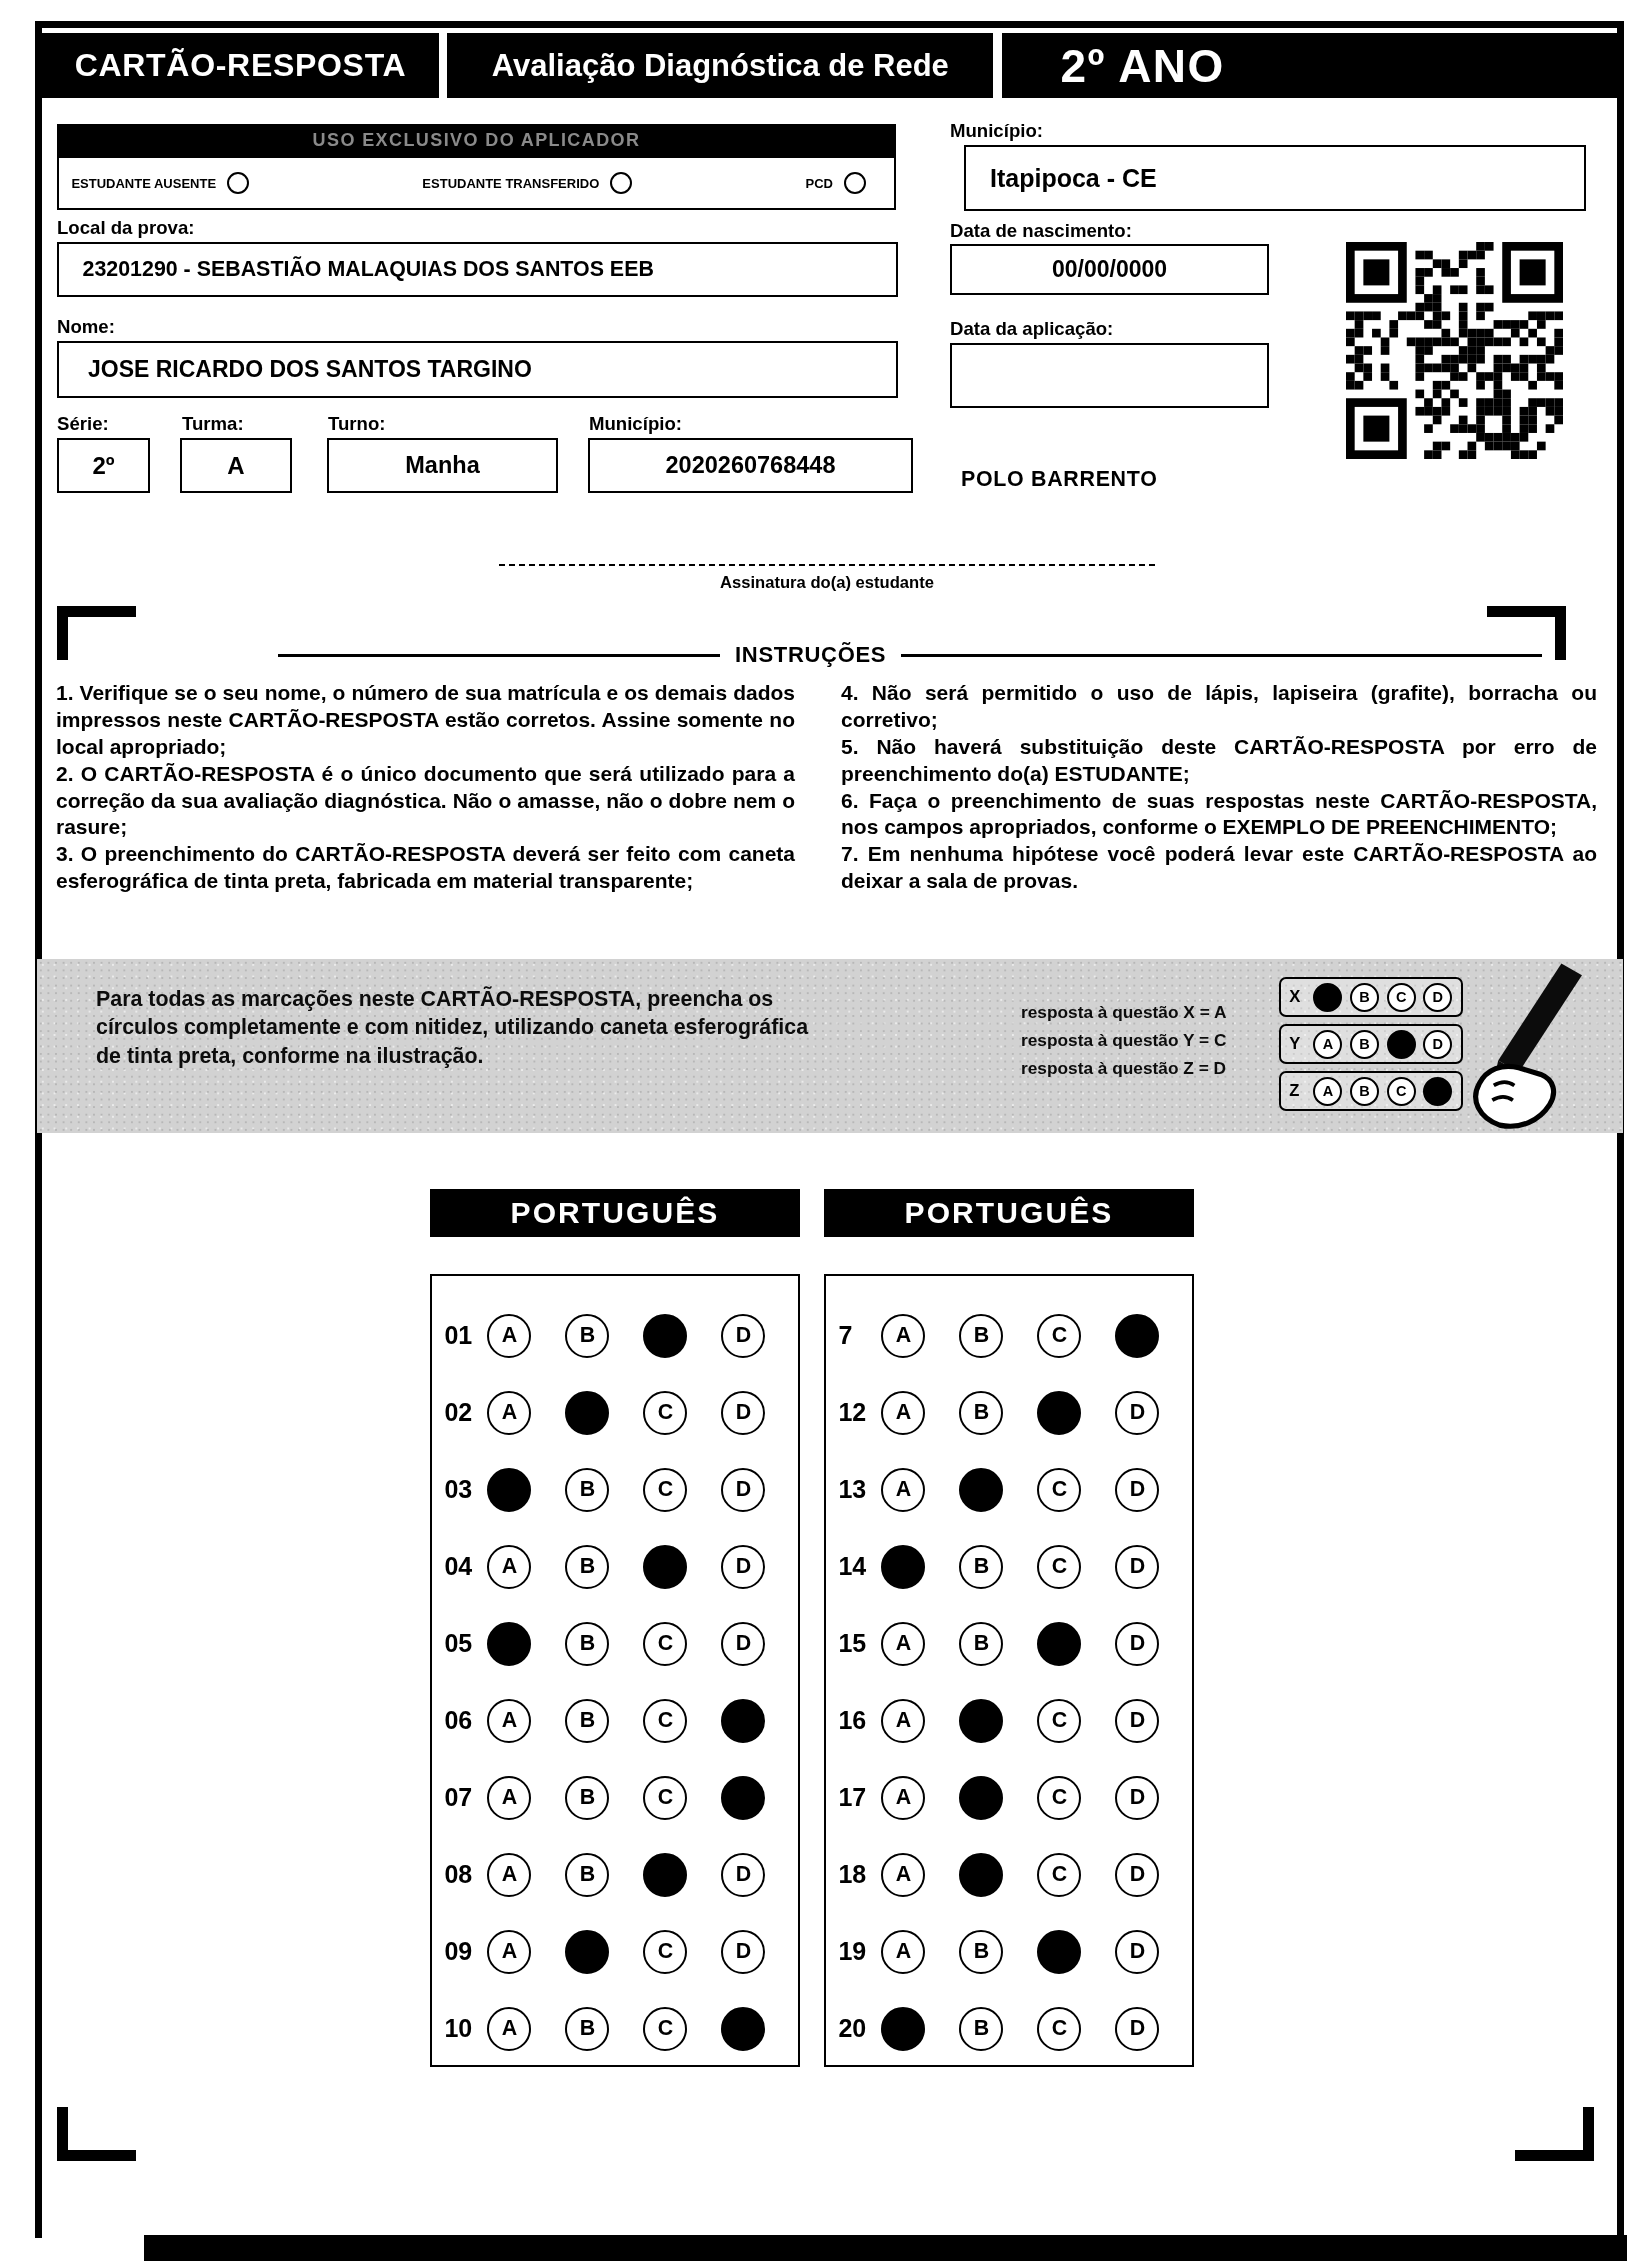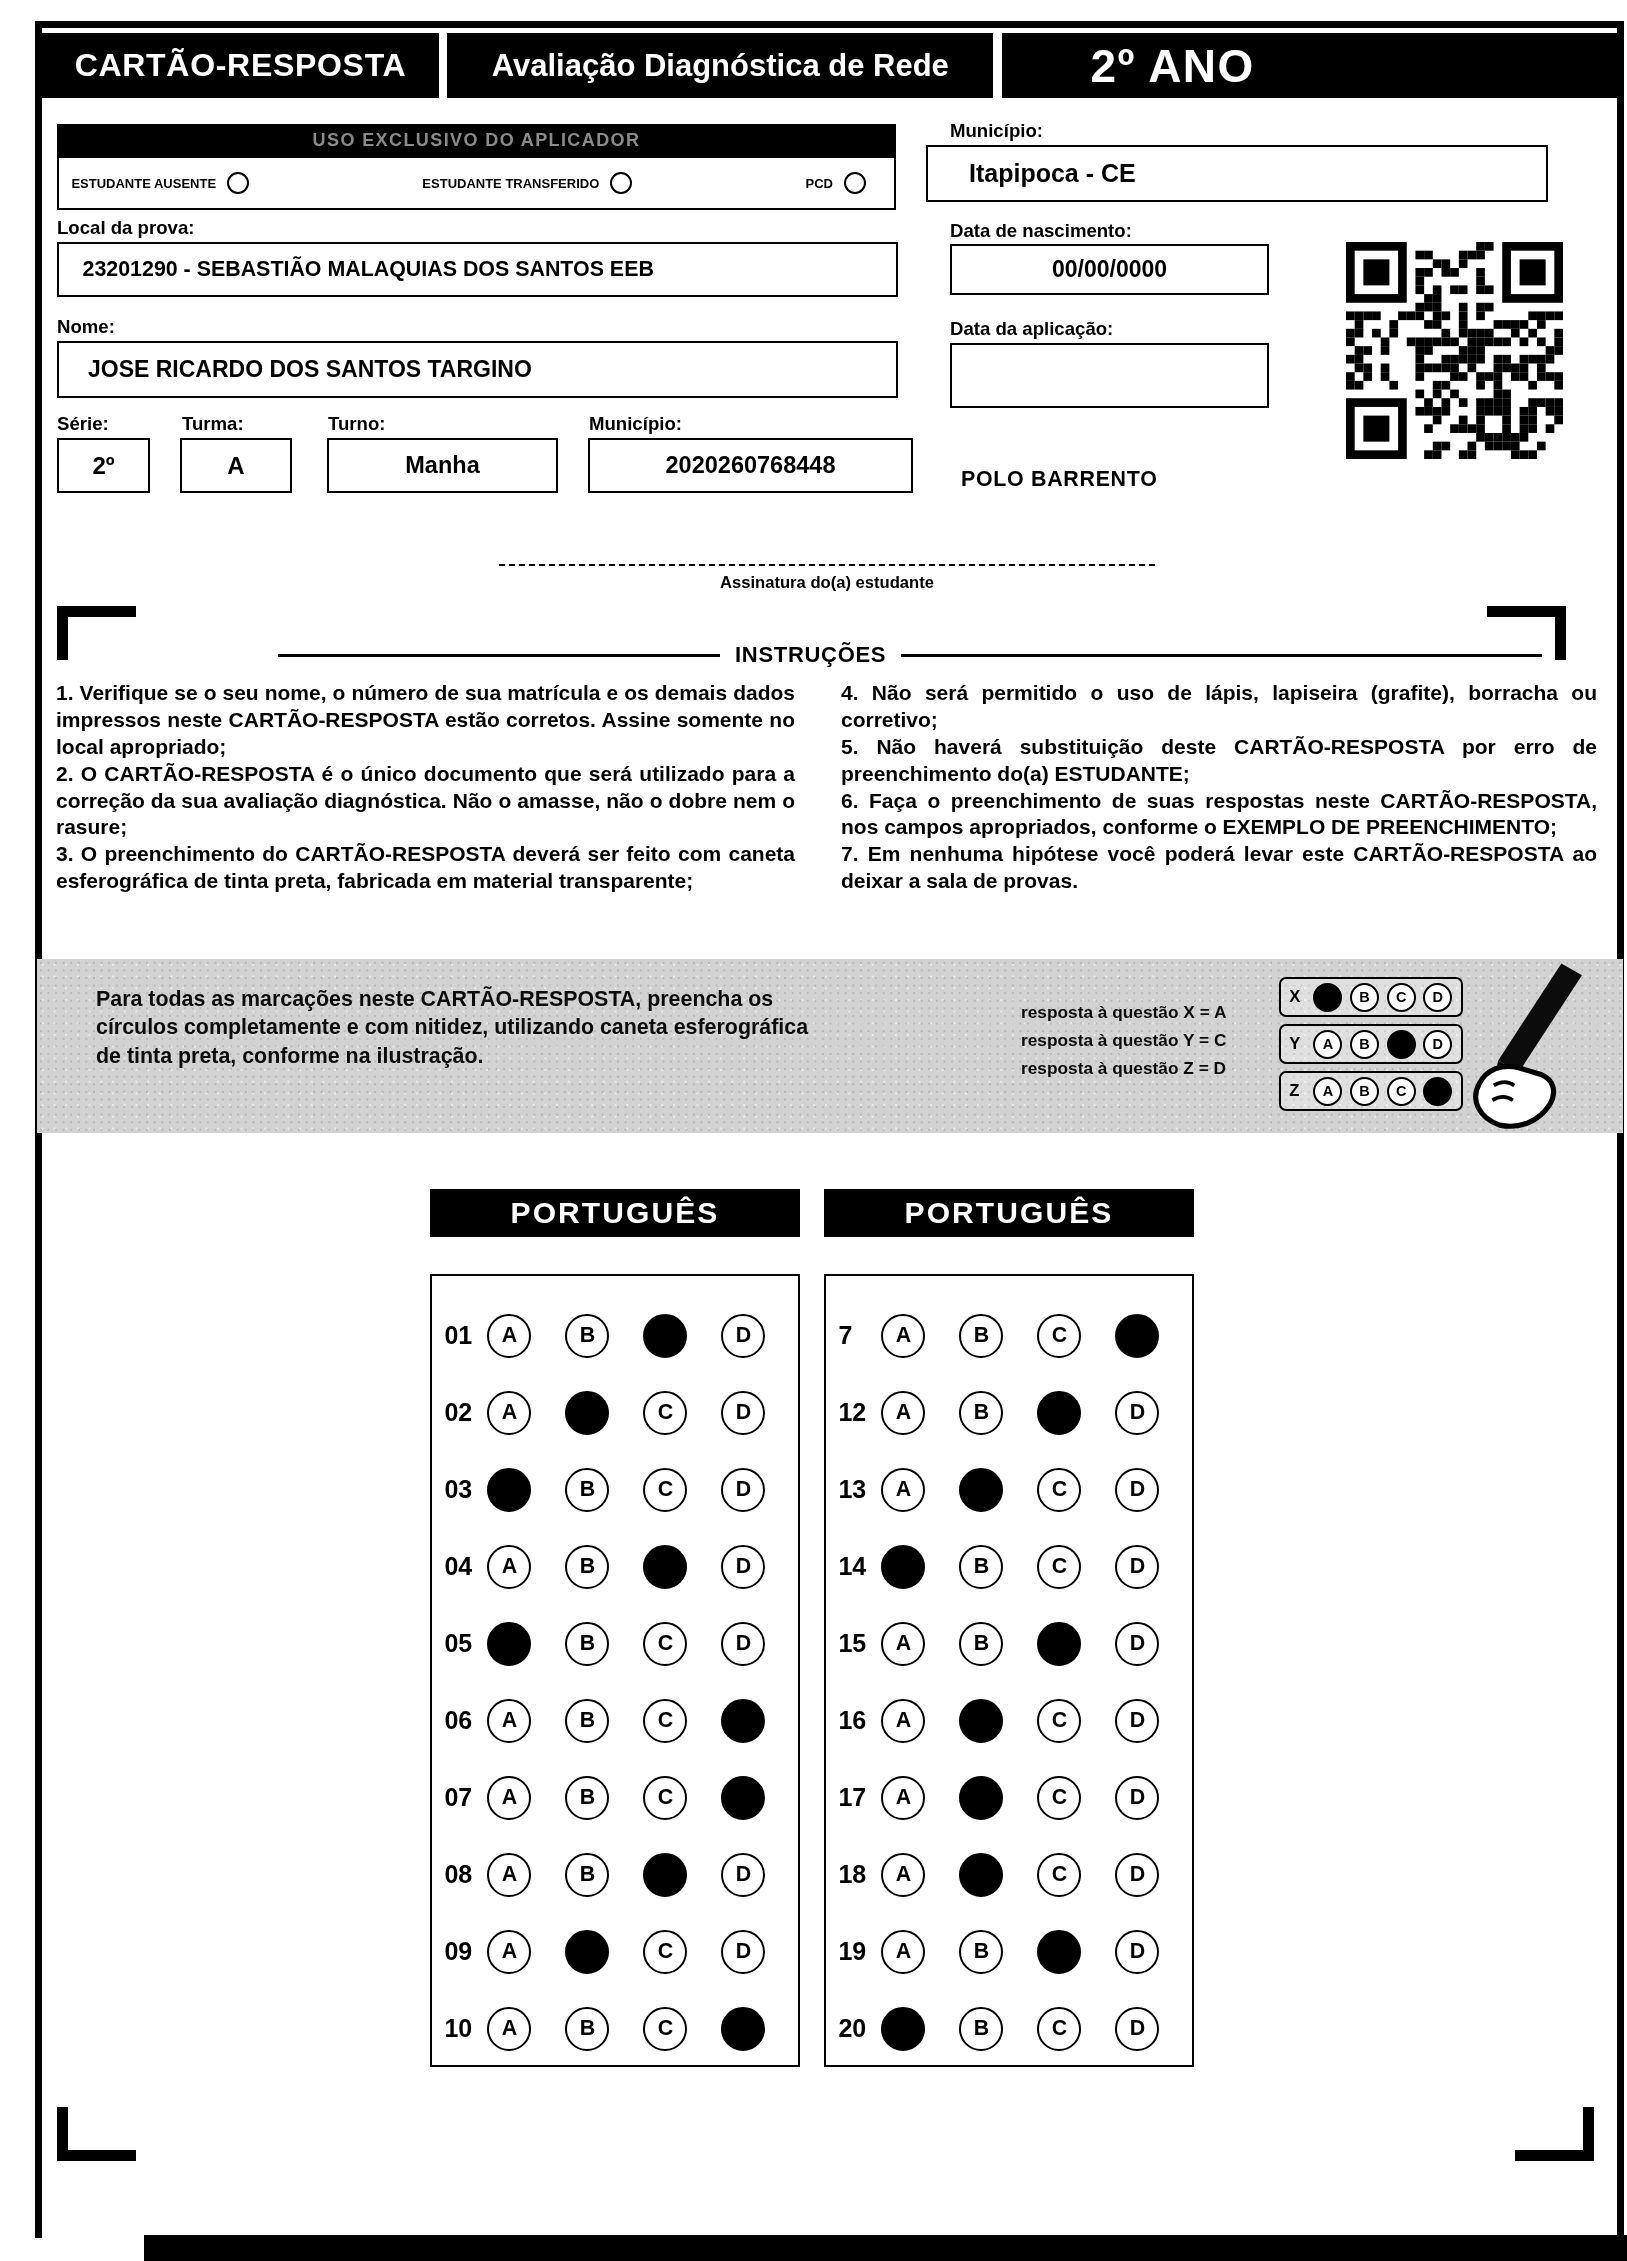--- a/index.html
+++ b/index.html
@@ -9,21 +9,21 @@
   .page { position: relative; width: 1628px; height: 2261px; background: #fff; overflow: hidden; margin-left: 16px; }
 
   .frame { position: absolute; left: 19.3px; top: 21px; width: 1589px; height: 2217px;
            border: 7px solid #000; border-bottom: none; }
 
   
   .header { position: absolute; left: 26px; top: 33px; width: 1575px; height: 65px; display: flex; gap: 8.3px; }
   .hseg { background: #000; color: #fff; display: flex; align-items: center; justify-content: center; font-weight: bold; }
   .hseg1 { width: 397px; font-size: 32px; letter-spacing: 0.7px; }
   .hseg2 { width: 546px; font-size: 31px; }
-  .hseg3 { flex: 1; font-size: 46px; justify-content: flex-start; padding-left: 89px; letter-spacing: 1.4px; }
+  .hseg3 { flex: 1; font-size: 46px; justify-content: flex-start; padding-left: 59px; letter-spacing: 1.4px; }
   .lbl { position: absolute; font-weight: bold; font-size: 18.6px; }
   .vbox { position: absolute; border: 2.8px solid #000; display: flex; align-items: center; font-weight: bold; background: #fff; }
 
   
   .uso-bar { position: absolute; left: 41px; top: 124px; width: 839px; height: 32px; background: #000;
              color: #8a8a8a; font-weight: bold; font-size: 18px; letter-spacing: 1.4px;
              display: flex; align-items: center; justify-content: center; }
   .opt-box { position: absolute; left: 41px; top: 156px; width: 839px; height: 54px; border: 2.8px solid #000;
              display: flex; align-items: center; justify-content: space-between; padding: 0 28px 0 12.4px; }
   .opt { display: flex; align-items: center; gap: 11px; }
@@ -32,21 +32,21 @@
 
   
   .local-box   { left: 41px;  top: 242px; width: 841px; height: 55px; font-size: 21.4px; padding-left: 23.5px; }
   .nome-box    { left: 41px;  top: 341px; width: 841px; height: 57px; font-size: 23px; padding-left: 29px; }
   .serie-box   { left: 41px;  top: 438px; width: 93px;  height: 55px; font-size: 24px; justify-content: center; }
   .turma-box   { left: 164px; top: 438px; width: 112px;  height: 55px; font-size: 24px; justify-content: center; }
   .turno-box   { left: 311px; top: 438px; width: 231px;  height: 55px; font-size: 23.5px; justify-content: center; }
   .matric-box  { left: 572px; top: 438px; width: 325px;  height: 55px; font-size: 23.5px; justify-content: center; }
 
   
-  .munic-box   { left: 910px; top: 145px; width: 622px; height: 57px; font-size: 25px; padding-left: 41px; }
+  .munic-box   { left: 948px; top: 145px; width: 622px; height: 66px; font-size: 25px; padding-left: 24px; }
   .nasc-box    { left: 934px; top: 244px; width: 319px; height: 51px; font-size: 23px; justify-content: center; }
   .aplic-box   { left: 934px; top: 343px; width: 319px; height: 65px; font-size: 23px; padding-left: 14px; }
   .polo-text   { position: absolute; left: 945px; top: 467px; font-weight: bold; font-size: 21.4px; letter-spacing: 0.7px; }
 
   .qr-wrap { position: absolute; left: 1330px; top: 242px; width: 217px; height: 217px; }
   .qr-wrap svg { width: 100%; height: 100%; display: block; }
 
   
   .sig-line  { position: absolute; left: 483px; top: 564px; width: 656px; border-top: 2.8px dashed #000; }
   .sig-label { position: absolute; left: 483px; top: 573px; width: 656px; text-align: center; font-weight: bold; font-size: 16.6px; }

